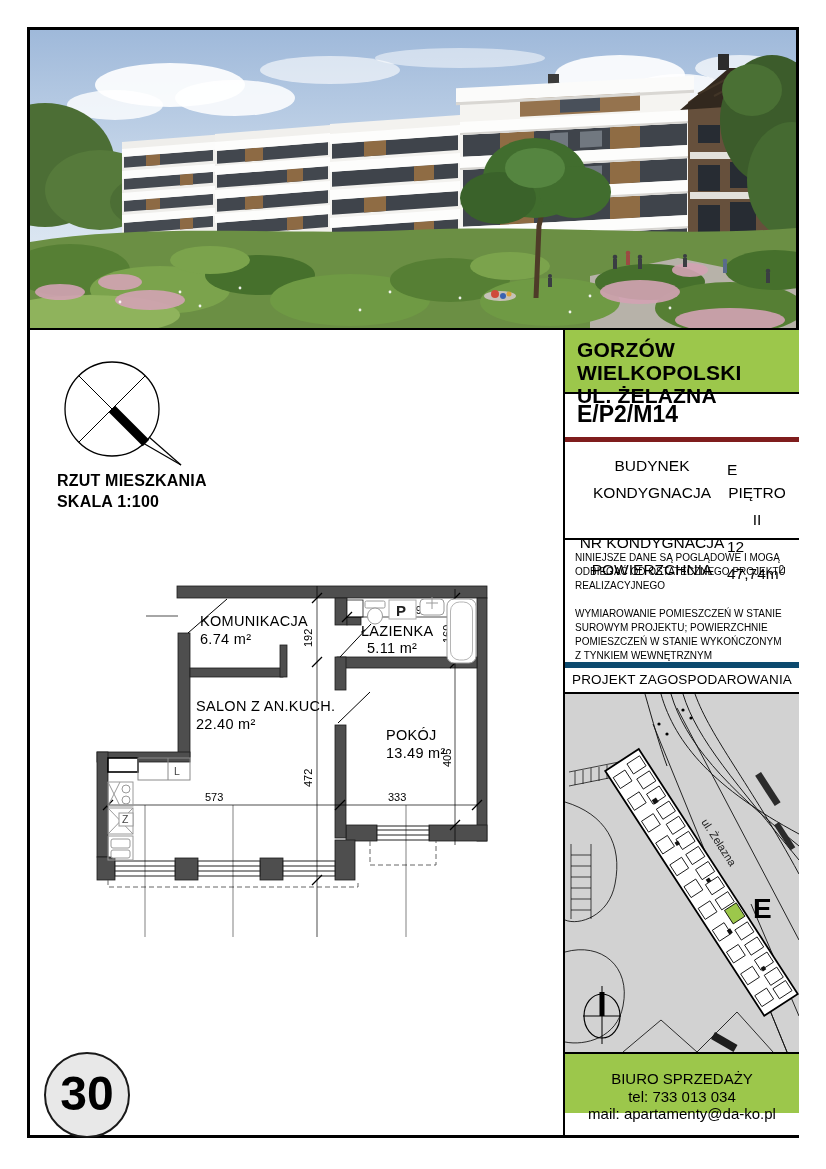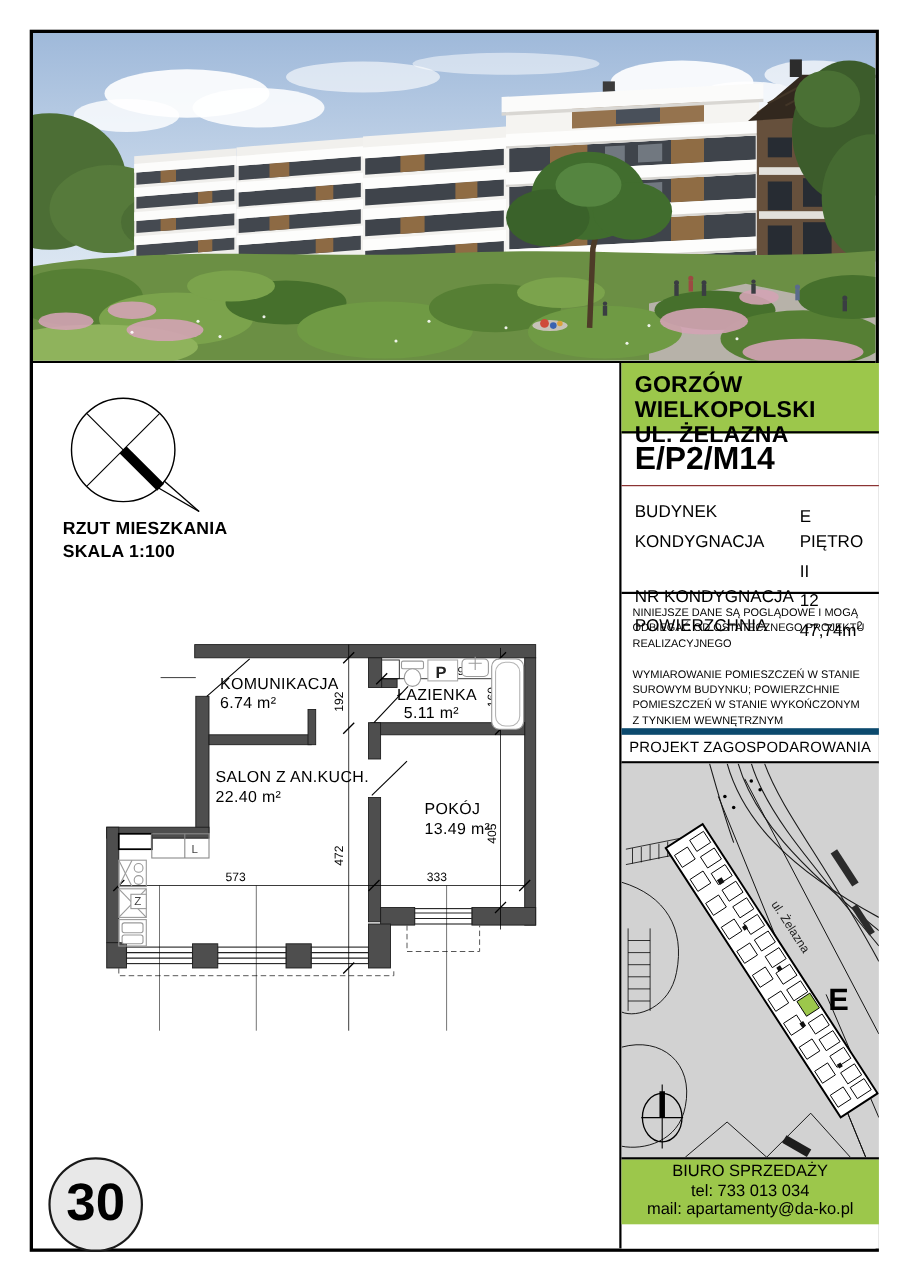--- a/index.html
+++ b/index.html
@@ -22,31 +22,31 @@
   .page-number { position:absolute; left:44px; top:1052px; width:86px; height:86px;
     border:2px solid #1a1a1a; border-radius:50%; background:#e8e8e8;
     text-align:center; line-height:80px; font-size:48px; font-weight:bold; }
 
   
   .side { position:absolute; left:563px; top:330px; width:236px; height:805px;
     border-left:2px solid #000; display:flex; flex-direction:column; background:#fff; }
   .side > div { flex:none; }
   .loc { height:64px; background:var(--accent,#9CC74B); border-bottom:2px solid #000;
     padding:8px 12px 0; font-weight:bold; font-size:21px; line-height:23px; letter-spacing:.2px; }
-  .code { height:48px; border-bottom:1px solid #7f1d1d; font-weight:bold; font-size:29px; padding:7px 12px 0; }
-  .details { height:98px; border-bottom:2px solid #000; padding:12px 12px 0; font-size:15.5px; }
+  .code { height:48px; border-bottom:5px solid #7f1d1d; font-weight:bold; font-size:23px; padding:7px 12px 0; }
+  .details { height:98px; border-bottom:2px solid #000; padding:12px 12px 0; font-size:15.5px;text-align:center; }
   .details .row { display:flex; line-height:23px; }
   .details .dlabel { width:150px; flex:none; }
   .details sup { font-size:10px; }
   .disc { height:128px; border-bottom:6px solid #0c4a6e; padding:11px 10px 0; font-size:10px; line-height:14px; }
   .disc p { margin:0 0 14px; }
   .sptitle { height:26px; border-bottom:2px solid #000; font-size:13.5px; line-height:24px; text-align:center; letter-spacing:.2px; }
   .map { flex:1 1 auto; border-bottom:2px solid #000; overflow:hidden; position:relative; }
   .map svg { display:block; }
-  .contact { height:59px; background:var(--accent,#9CC74B); text-align:center; font-size:15px; line-height:17.5px; padding-top:2px; }
+  .contact { height:59px; background:var(--accent,#9CC74B); text-align:center; font-size:15px; line-height:17.5px; padding-top:16px; }
 
   svg text { font-family:"Liberation Sans","DejaVu Sans",sans-serif; }
 </style>
 </head>
 <body>
 
 <div class="page">
   <div class="frame"></div>
 
   <div class="photo">
@@ -416,21 +416,21 @@
         <span class="dlabel">NR KONDYGNACJA</span>
         <span><span>12</span><sup></sup></span>
       </div>
       <div class="row">
         <span class="dlabel">POWIERZCHNIA</span>
         <span><span>47,74m</span><sup>2</sup></span>
       </div>
     </div>
     <div class="disc">
       <p>NINIEJSZE DANE SĄ POGLĄDOWE I MOGĄ ODBIEGAĆ OD OSTATECZNEGO PROJEKTU REALIZACYJNEGO</p>
-      <p>WYMIAROWANIE POMIESZCZEŃ W STANIE SUROWYM BUDYNKU; POWIERZCHNIE POMIESZCZEŃ W STANIE WYKOŃCZONYM Z TYNKIEM WEWNĘTRZNYM</p>
+      <p>WYMIAROWANIE POMIESZCZEŃ W STANIE SUROWYM PROJEKTU; POWIERZCHNIE POMIESZCZEŃ W STANIE WYKOŃCZONYM Z TYNKIEM WEWNĘTRZNYM</p>
     </div>
     <div class="sptitle">PROJEKT ZAGOSPODAROWANIA TERENU</div>
     <div class="map">
       <svg width="234" height="358" viewBox="0 0 234 358">
         <rect x="0" y="0" width="234" height="358" fill="#d2d2d2"></rect>
         <g stroke="#1a1a1a" stroke-width="1" fill="none">
           <path d="M96,0 C110,50 150,95 234,140"></path>
           <path d="M106,0 C120,48 160,92 234,152"></path>
           <path d="M118,0 C132,46 172,90 234,166"></path>
           <path d="M130,0 C146,44 184,88 234,180"></path>

